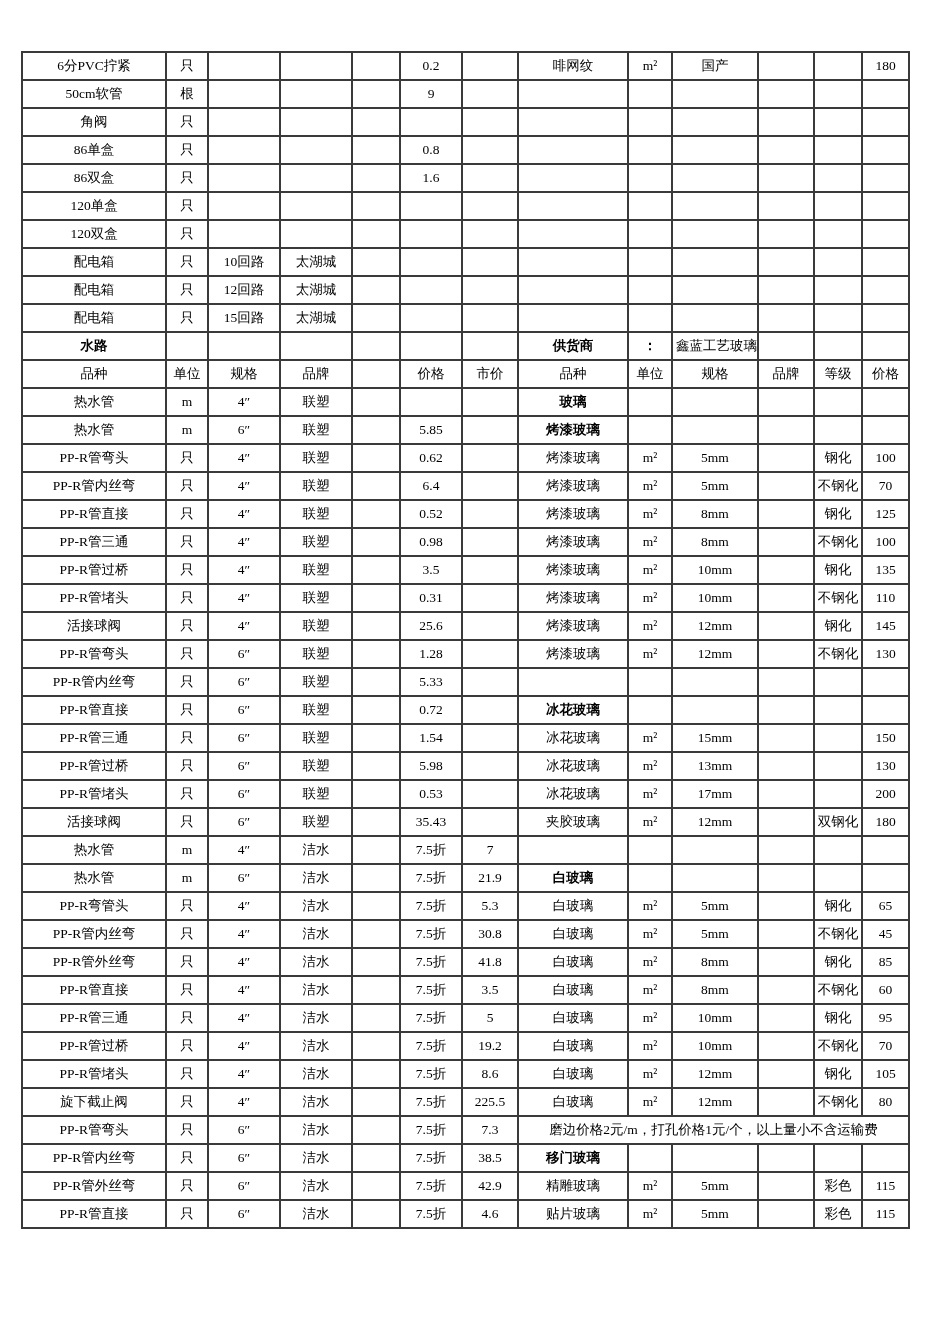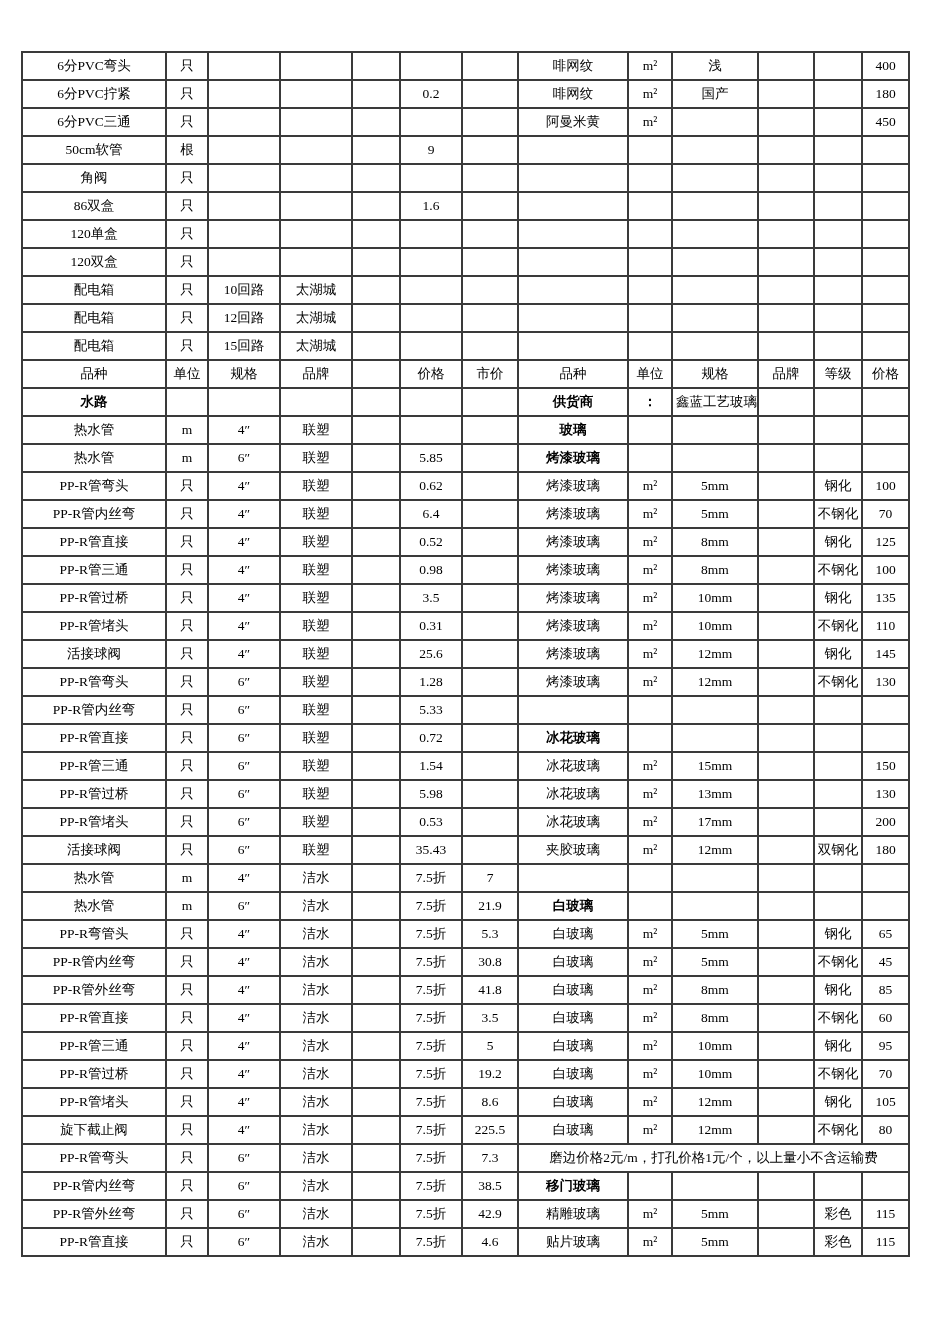--- a/index.html
+++ b/index.html
@@ -77,63 +77,33 @@
         <col class="c6">
         <col class="c7">
         <col class="c8">
         <col class="c9">
       <col class="c10">
         <col class="c11">
         <col class="c12">
     </colgroup>
     <tbody>
         <tr>
-          <td>6分PVC弯头</td>
-          <td>只</td>
-          <td></td>
-          <td></td>
-          <td></td>
-          <td></td>
+          <td>6分PVC拧紧</td>
+          <td>只</td>
+          <td></td>
+          <td></td>
+          <td></td>
+          <td class="num">0.2</td>
           <td></td>
           <td>啡网纹</td>
           <td class="unitsq">m²</td>
-          <td>浅</td>
-          <td></td>
-          <td></td>
-          <td class="num">400</td>
-        </tr>
-        <tr>
-          <td>6分PVC拧紧</td>
-          <td>只</td>
-          <td></td>
-          <td></td>
-          <td></td>
-          <td class="num">0.2</td>
-          <td></td>
-          <td>啡网纹</td>
-          <td class="unitsq">m²</td>
           <td>国产</td>
           <td></td>
           <td></td>
           <td class="num">180</td>
-        </tr>
-        <tr>
-          <td>6分PVC三通</td>
-          <td>只</td>
-          <td></td>
-          <td></td>
-          <td></td>
-          <td></td>
-          <td></td>
-          <td>阿曼米黄</td>
-          <td class="unitsq">m²</td>
-          <td></td>
-          <td></td>
-          <td></td>
-          <td class="num">450</td>
         </tr>
         <tr>
           <td>50cm软管</td>
           <td>根</td>
           <td></td>
           <td></td>
           <td></td>
           <td class="num">9</td>
           <td></td>
           <td></td>
@@ -152,20 +122,35 @@
           <td></td>
           <td></td>
           <td></td>
           <td></td>
           <td></td>
           <td></td>
           <td></td>
           <td></td>
         </tr>
         <tr>
+          <td>86单盒</td>
+          <td>只</td>
+          <td></td>
+          <td></td>
+          <td></td>
+          <td class="num">0.8</td>
+          <td></td>
+          <td></td>
+          <td></td>
+          <td></td>
+          <td></td>
+          <td></td>
+          <td></td>
+        </tr>
+        <tr>
           <td>86双盒</td>
           <td>只</td>
           <td></td>
           <td></td>
           <td></td>
           <td class="num">1.6</td>
           <td></td>
           <td></td>
           <td></td>
           <td></td>
@@ -237,55 +222,55 @@
           <td>配电箱</td>
           <td>只</td>
           <td>15回路</td>
           <td>太湖城</td>
           <td></td>
           <td></td>
           <td></td>
           <td></td>
           <td></td>
           <td></td>
+          <td></td>
+          <td></td>
+          <td></td>
+        </tr>
+        <tr>
+          <td class="blackbold">水路</td>
+          <td></td>
+          <td></td>
+          <td></td>
+          <td></td>
+          <td></td>
+          <td></td>
+          <td class="redbold">供货商</td>
+          <td class="redbold">：</td>
+          <td class="redlite ovf"><span>鑫蓝工艺玻璃</span></td>
           <td></td>
           <td></td>
           <td></td>
         </tr>
         <tr>
           <td class="hdr">品种</td>
           <td class="hdr">单位</td>
           <td class="hdr">规格</td>
           <td class="hdr">品牌</td>
           <td></td>
           <td class="hdr">价格</td>
           <td class="hdr">市价</td>
           <td class="hdr">品种</td>
           <td class="hdr">单位</td>
           <td class="hdr">规格</td>
           <td class="hdr">品牌</td>
           <td class="hdr">等级</td>
           <td class="hdr">价格</td>
         </tr>
         <tr>
-          <td class="blackbold">水路</td>
-          <td></td>
-          <td></td>
-          <td></td>
-          <td></td>
-          <td></td>
-          <td></td>
-          <td class="redbold">供货商</td>
-          <td class="redbold">：</td>
-          <td class="redlite ovf"><span>鑫蓝工艺玻璃</span></td>
-          <td></td>
-          <td></td>
-          <td></td>
-        </tr>
-        <tr>
           <td>热水管</td>
           <td class="small">m</td>
           <td>4″</td>
           <td>联塑</td>
           <td></td>
           <td></td>
           <td></td>
           <td class="blackbold">玻璃</td>
           <td></td>
           <td></td>

